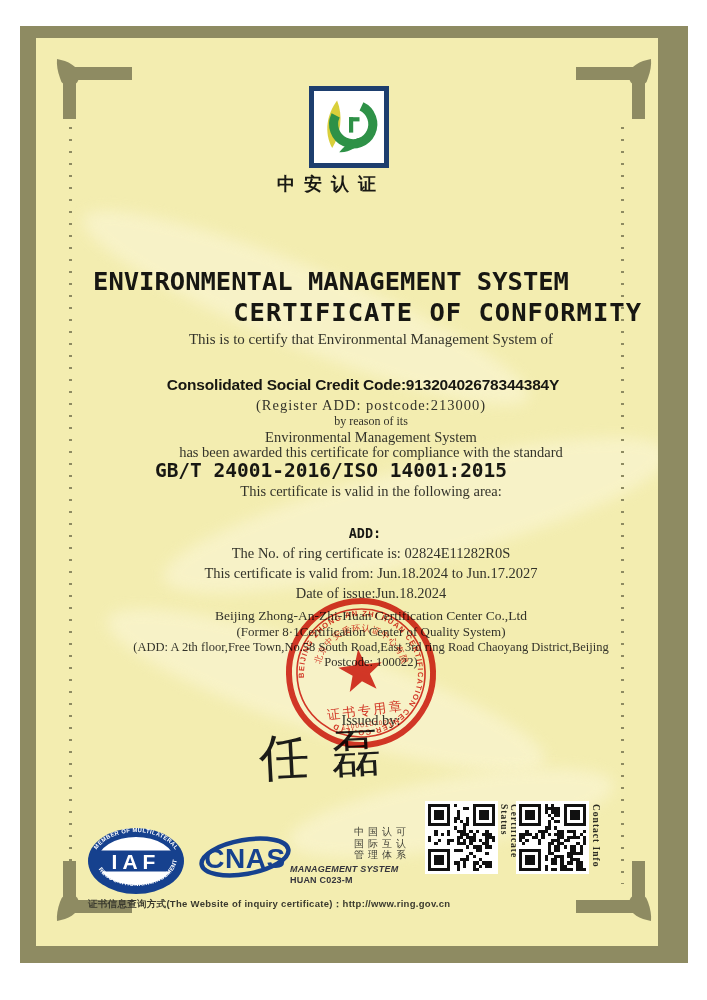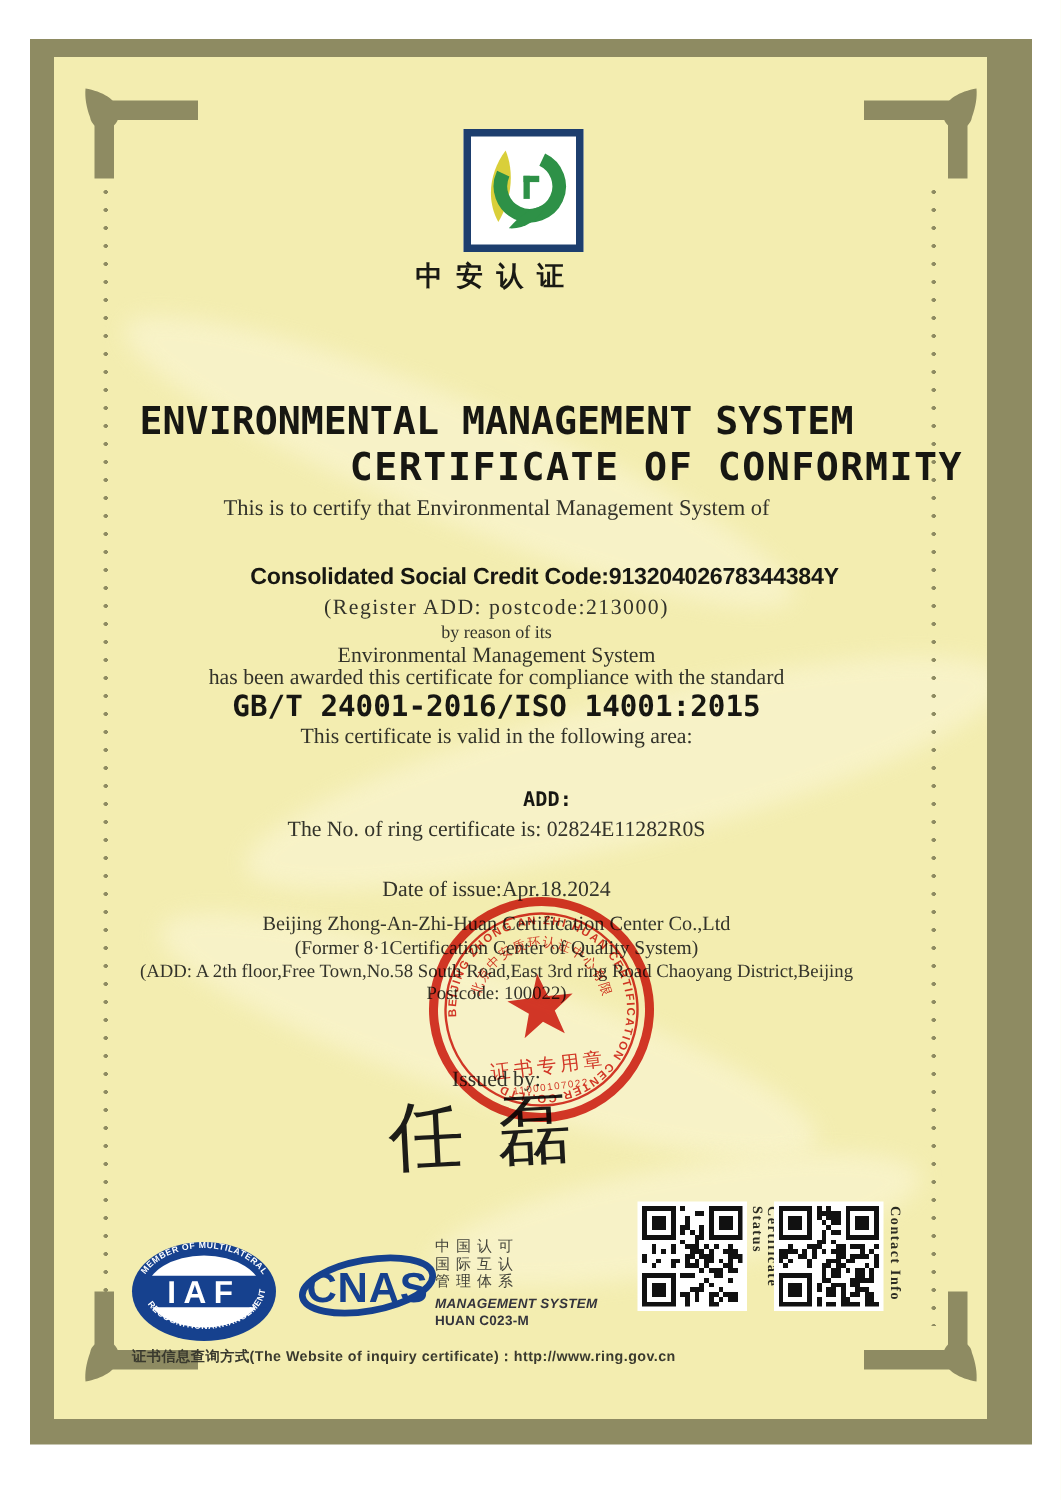--- a/index.html
+++ b/index.html
@@ -13,29 +13,29 @@
   
   .dots{width:3px;background-image:radial-gradient(circle,#8e8b62 1.3px,rgba(0,0,0,0) 1.5px);
         background-size:3px 12px;background-repeat:repeat-y;}
   
   .corner{width:82px;height:64px;}
   .corner.tr{transform:scaleX(-1);} .corner.bl{transform:scaleY(-1);} .corner.br{transform:scale(-1,-1);}
   
   .line{left:20px;width:622px;text-align:center;}
   .mono{font-family:"DejaVu Sans Mono",monospace;font-weight:bold;color:#171712;}
   .sansb{font-family:"Liberation Sans",sans-serif;font-weight:bold;color:#171712;}
-  .serif{font-family:"Liberation Serif",serif;color:#33332a;}
+  .serif{font-family:"Liberation Serif",serif;color:#33332a;margin-left:40px;}
   .vlabel{writing-mode:vertical-rl;font-family:"Liberation Serif",serif;font-weight:bold;
           font-size:9.5px;color:#2b2b22;letter-spacing:1px;}
   .qrbox{background:#fff;padding:3px;}
   .qrbox svg{display:block;}
   #stamp{mix-blend-mode:multiply;opacity:.92;transform:rotate(-7deg);}
   #signature{font-size:50px;letter-spacing:22px;color:#1c1c18;transform:rotate(-3deg);
              font-family:"Liberation Serif",serif;}
-  .accred-cn{font-size:10px;letter-spacing:4px;color:#44443a;line-height:11.5px;}
+  .accred-cn{font-size:10px;letter-spacing:4px;color:#44443a;line-height:11.5px;text-align:right;}
   .accred-en{font-family:"Liberation Sans",sans-serif;font-weight:bold;font-size:9px;
              color:#34343c;line-height:11px;letter-spacing:.2px;}
 </style>
 </head>
 <body>
 
 <div id="page">
   <div class="abs" id="frame">
     <div class="abs" id="paper">
 
@@ -96,21 +96,22 @@
   <div class="abs line sansb" style="top:376px;font-size:15.5px;letter-spacing:-0.2px;margin-left:32px;">Consolidated Social Credit Code:91320402678344384Y</div>
   <div class="abs line serif" style="top:397px;font-size:14.5px;letter-spacing:1px;">(Register ADD: postcode:213000)</div>
   <div class="abs line serif" style="top:414px;font-size:12px;text-align:center;">by reason of its</div>
   <div class="abs line serif" style="top:429px;font-size:14.5px;">Environmental Management System</div>
   <div class="abs line serif" style="top:444px;font-size:14.5px;">has been awarded this certificate for compliance with the standard</div>
   <div class="abs line mono" style="top:459px;font-size:19.5px;">GB/T 24001-2016/ISO 14001:2015</div>
   <div class="abs line serif" style="top:483px;font-size:14.5px;">This certificate is valid in the following area:</div>
 
   <div class="abs line mono" style="top:525px;font-size:13.5px;padding-left:34px;">ADD:</div>
   <div class="abs line serif" style="top:545px;font-size:14.5px;">The No. of ring certificate is: 02824E11282R0S</div>
-  <div class="abs line serif" style="top:585px;font-size:14.5px;">Date of issue:Apr.18.2024</div>
+  <div class="abs line serif" style="top:565px;font-size:14.5px;">This certificate is valid from: Jun.18.2024 to Jun.17.2027</div>
+  <div class="abs line serif" style="top:585px;font-size:14.5px;">Date of issue:Jun.18.2024</div>
 
   <div class="abs line serif" style="top:608px;font-size:13.5px;">Beijing Zhong-An-Zhi-Huan Certification Center Co.,Ltd</div>
   <div class="abs line serif" style="top:624px;font-size:13px;">(Former 8·1Certification Center of Quality System)</div>
   <div class="abs line serif" style="top:640px;font-size:12.5px;">(ADD:  A 2th floor,Free Town,No.58 South Road,East 3rd ring Road Chaoyang District,Beijing</div>
   <div class="abs line serif" style="top:655px;font-size:12.5px;">Postcode: 100022)</div>
   <div class="abs line serif" style="top:712px;font-size:14.5px;">Issued by:</div>
   <div class="abs line" id="signature" style="top:722px;">任磊</div>
 
   <svg class="abs" id="stamp" style="left:284px;top:596px;" width="154" height="154" viewBox="0 0 154 154">
     <g stroke="#d5281e" fill="none">

